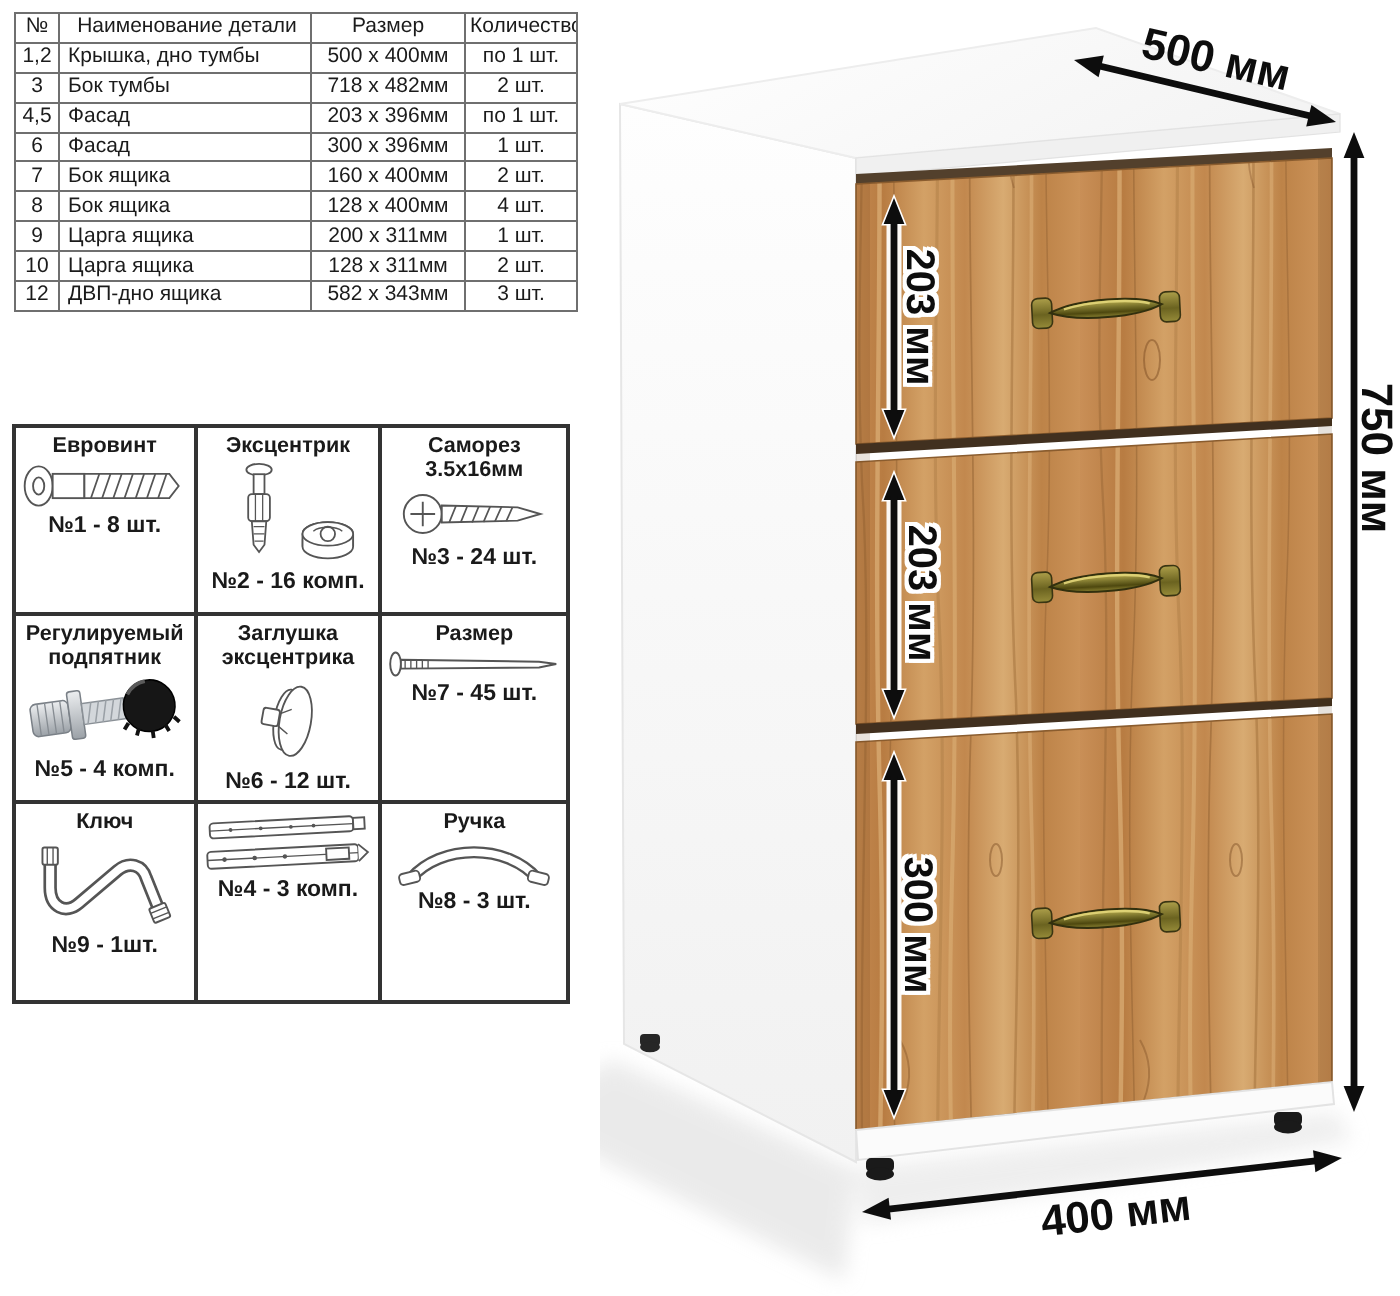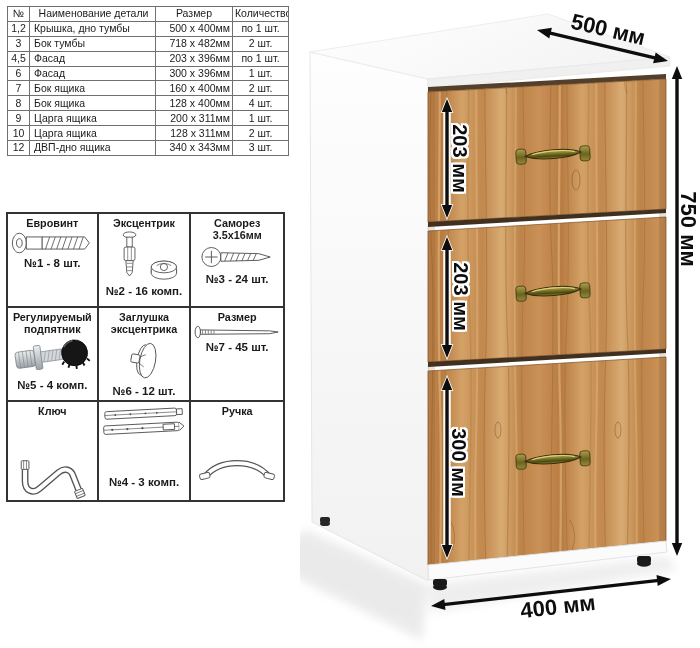--- a/index.html
+++ b/index.html
@@ -14,36 +14,36 @@
     border-collapse:collapse; font-size:10.5px; color:#1b1b1b;
     table-layout:fixed;
   }
   .parts-table th, .parts-table td {
     border:1px solid #6f6f6f; height:14.9px; padding:0 2px;
     line-height:1.05; font-weight:400; overflow:hidden; white-space:nowrap;
   }
   .parts-table th { text-align:center; }
   .col-num  { width:22px; text-align:center; }
   .col-name { width:126px; text-align:left; padding-left:4px !important; }
-  .col-size { width:77px; text-align:right; }
+  .col-size { width:77px; text-align:center; }
   .col-qty  { width:56px; text-align:center;margin-top:48px; }
   
   .hw-grid {
     position:absolute; left:6px; top:212px; width:279px; height:290px;
     display:grid; grid-template-columns:92fr 94fr 93fr; grid-template-rows:95fr 96fr 99fr;
     border:2px solid #333;
   }
   .hw-cell {
     border-right:2px solid #333; border-bottom:2px solid #333;
     display:flex; flex-direction:column; align-items:center;
     justify-content:flex-start; padding:3px 1px 2px 1px;
     text-align:center; overflow:hidden;
   }
   .hw-cell:nth-child(3n) { border-right:none; }
-  .hw-cell:nth-child(n+7) { border-bottom:none;gap:37px; }
+  .hw-cell:nth-child(n+7) { border-bottom:none; }
   .hw-title { font-weight:bold; font-size:10.8px; line-height:1.12; }
   .hw-count { font-weight:bold; font-size:11.5px; }
   .hw-icon  { flex:0 0 auto; display:flex; align-items:center; justify-content:center; }
   
   .cabinet { position:absolute; left:300px; top:0; width:400px; height:648px; }
   .cabinet svg { position:absolute; left:0; top:0; }
   .dim {
     position:absolute; font-weight:bold; color:#0d0d0d; white-space:nowrap;
     text-align:center; z-index:5;
   }
@@ -122,21 +122,21 @@
       </tr>
       <tr>
         <td class="col-num">10</td>
         <td class="col-name">Царга ящика</td>
         <td class="col-size">128 х 311мм</td>
         <td class="col-qty">2 шт.</td>
       </tr>
       <tr>
         <td class="col-num">12</td>
         <td class="col-name">ДВП-дно ящика</td>
-        <td class="col-size">340 х 343мм</td>
+        <td class="col-size">582 х 343мм</td>
         <td class="col-qty">3 шт.</td>
       </tr>
     </tbody>
 </table>
 
 <div class="hw-grid">
 
   <div class="hw-cell">
     <div class="hw-title">Евровинт</div>
     <div class="hw-icon">

